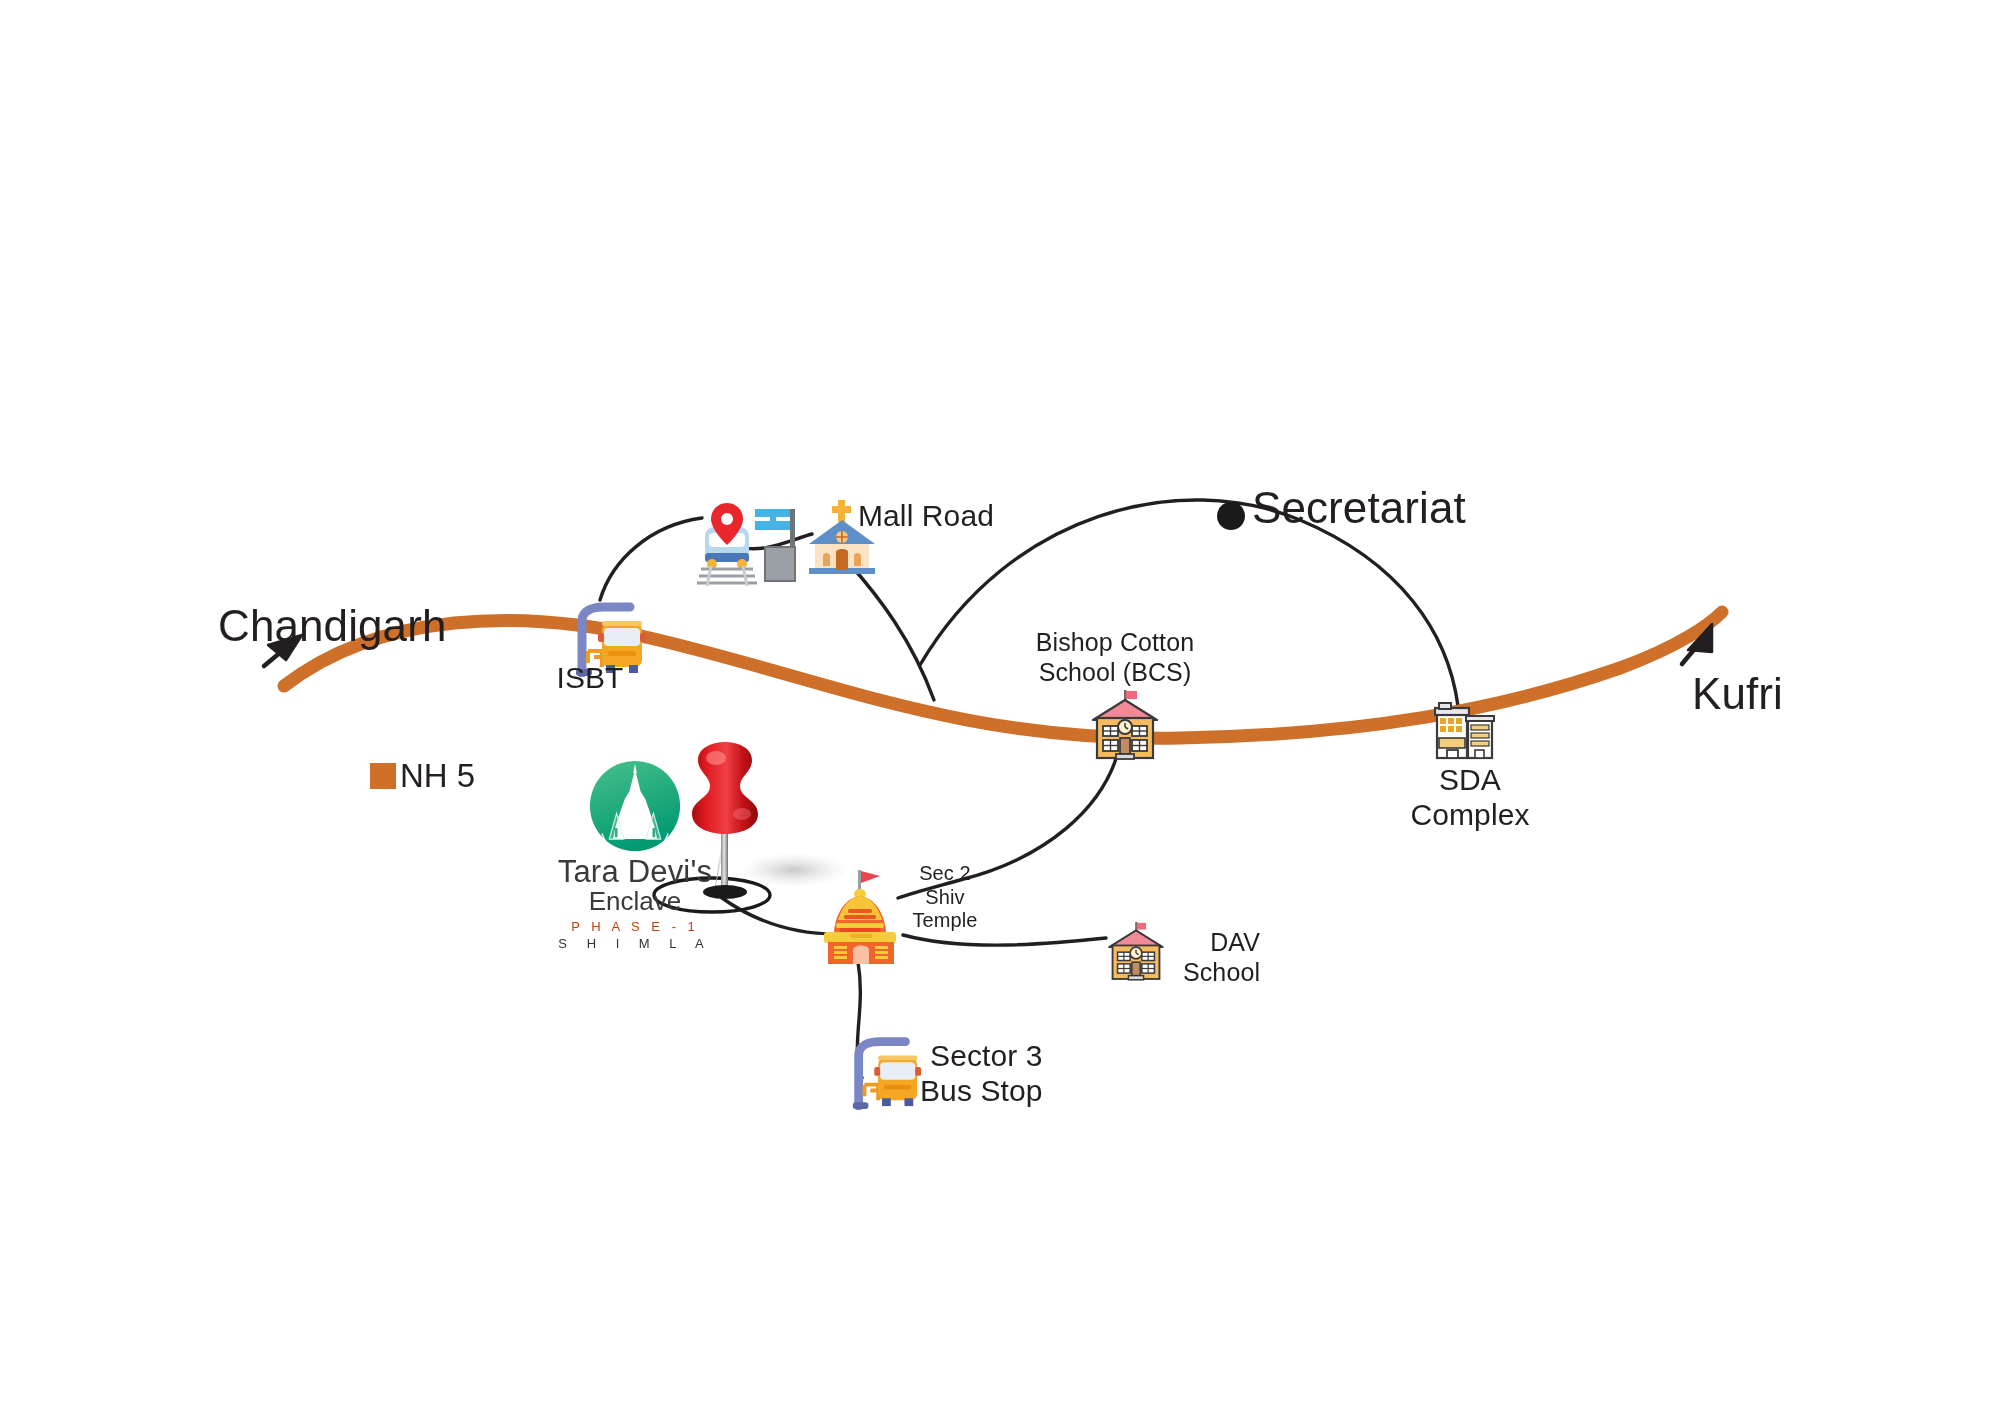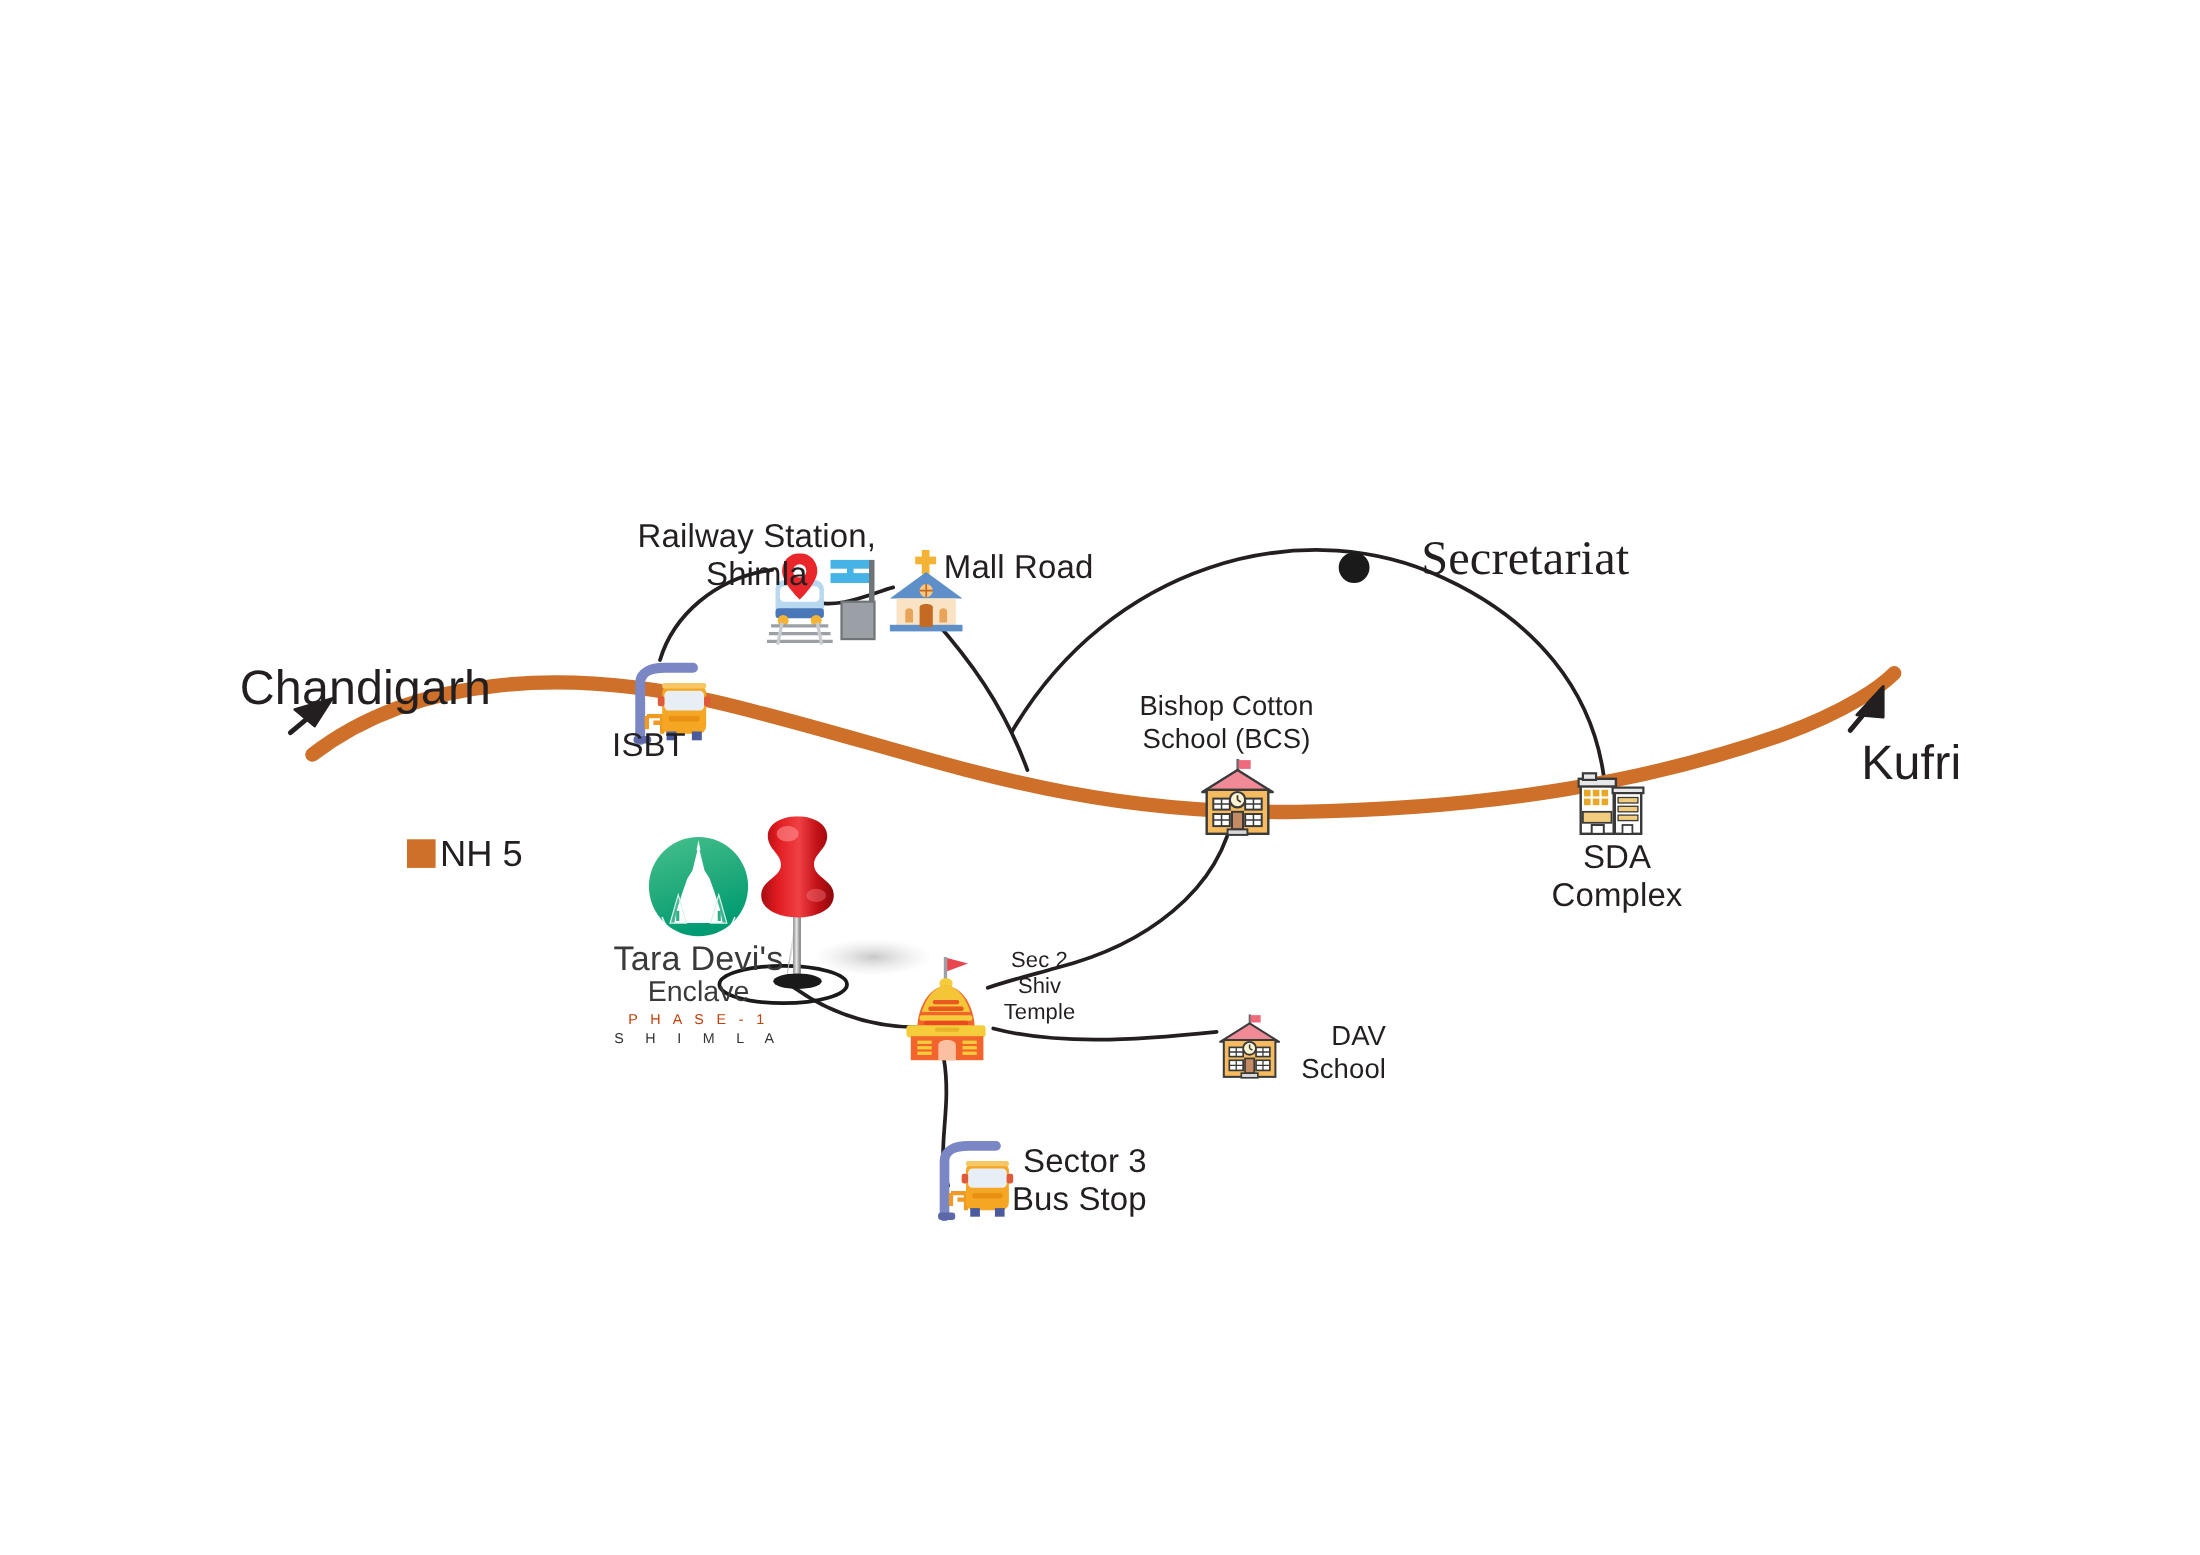--- a/index.html
+++ b/index.html
@@ -321,26 +321,24 @@
     <ellipse cx="30" cy="16" rx="10" ry="7" fill="#ff8f91" opacity=".6"></ellipse>
     <ellipse cx="56" cy="72" rx="9" ry="6" fill="#ff8f91" opacity=".35"></ellipse>
 
     <ellipse cx="39" cy="150" rx="22" ry="7" fill="#1a1a1a"></ellipse>
   </svg>
 
   <div class="label lbl-big lbl-left" style="left: 218px; top: 600px; white-space: pre-line;">Chandigarh</div>
 
   <div class="label lbl-big lbl-left" style="left: 1692px; top: 668px; white-space: pre-line;">Kufri</div>
 
-  <div class="label lbl-mid lbl-center" style="left: 578px; top: 470px; width: 220px; white-space: pre-line;">Railway Station,
-Shimla</div>
 
   <div class="label lbl-mid lbl-left" style="left: 858px; top: 498px; white-space: pre-line;">Mall Road</div>
 
-  <div class="label lbl-big lbl-left" style="left: 1292px; top: 482px; white-space: pre-line; font-family: Liberation Serif, serif;">Secretariat</div>
+  <div class="label lbl-big lbl-left" style="left: 1252px; top: 482px; white-space: pre-line;">Secretariat</div>
 
   <div class="label lbl-mid lbl-center" style="left: 530px; top: 660px; width: 120px; white-space: pre-line;">ISBT</div>
 
   <div class="label lbl-small lbl-center" style="left: 1000px; top: 628px; width: 230px; white-space: pre-line;">Bishop Cotton
 School (BCS)</div>
 
   <div class="label lbl-mid lbl-center" style="left: 1390px; top: 762px; width: 160px; white-space: pre-line;">SDA
 Complex</div>
 
   <div class="label lbl-tiny lbl-center" style="left: 890px; top: 862px; width: 110px; white-space: pre-line;">Sec 2

